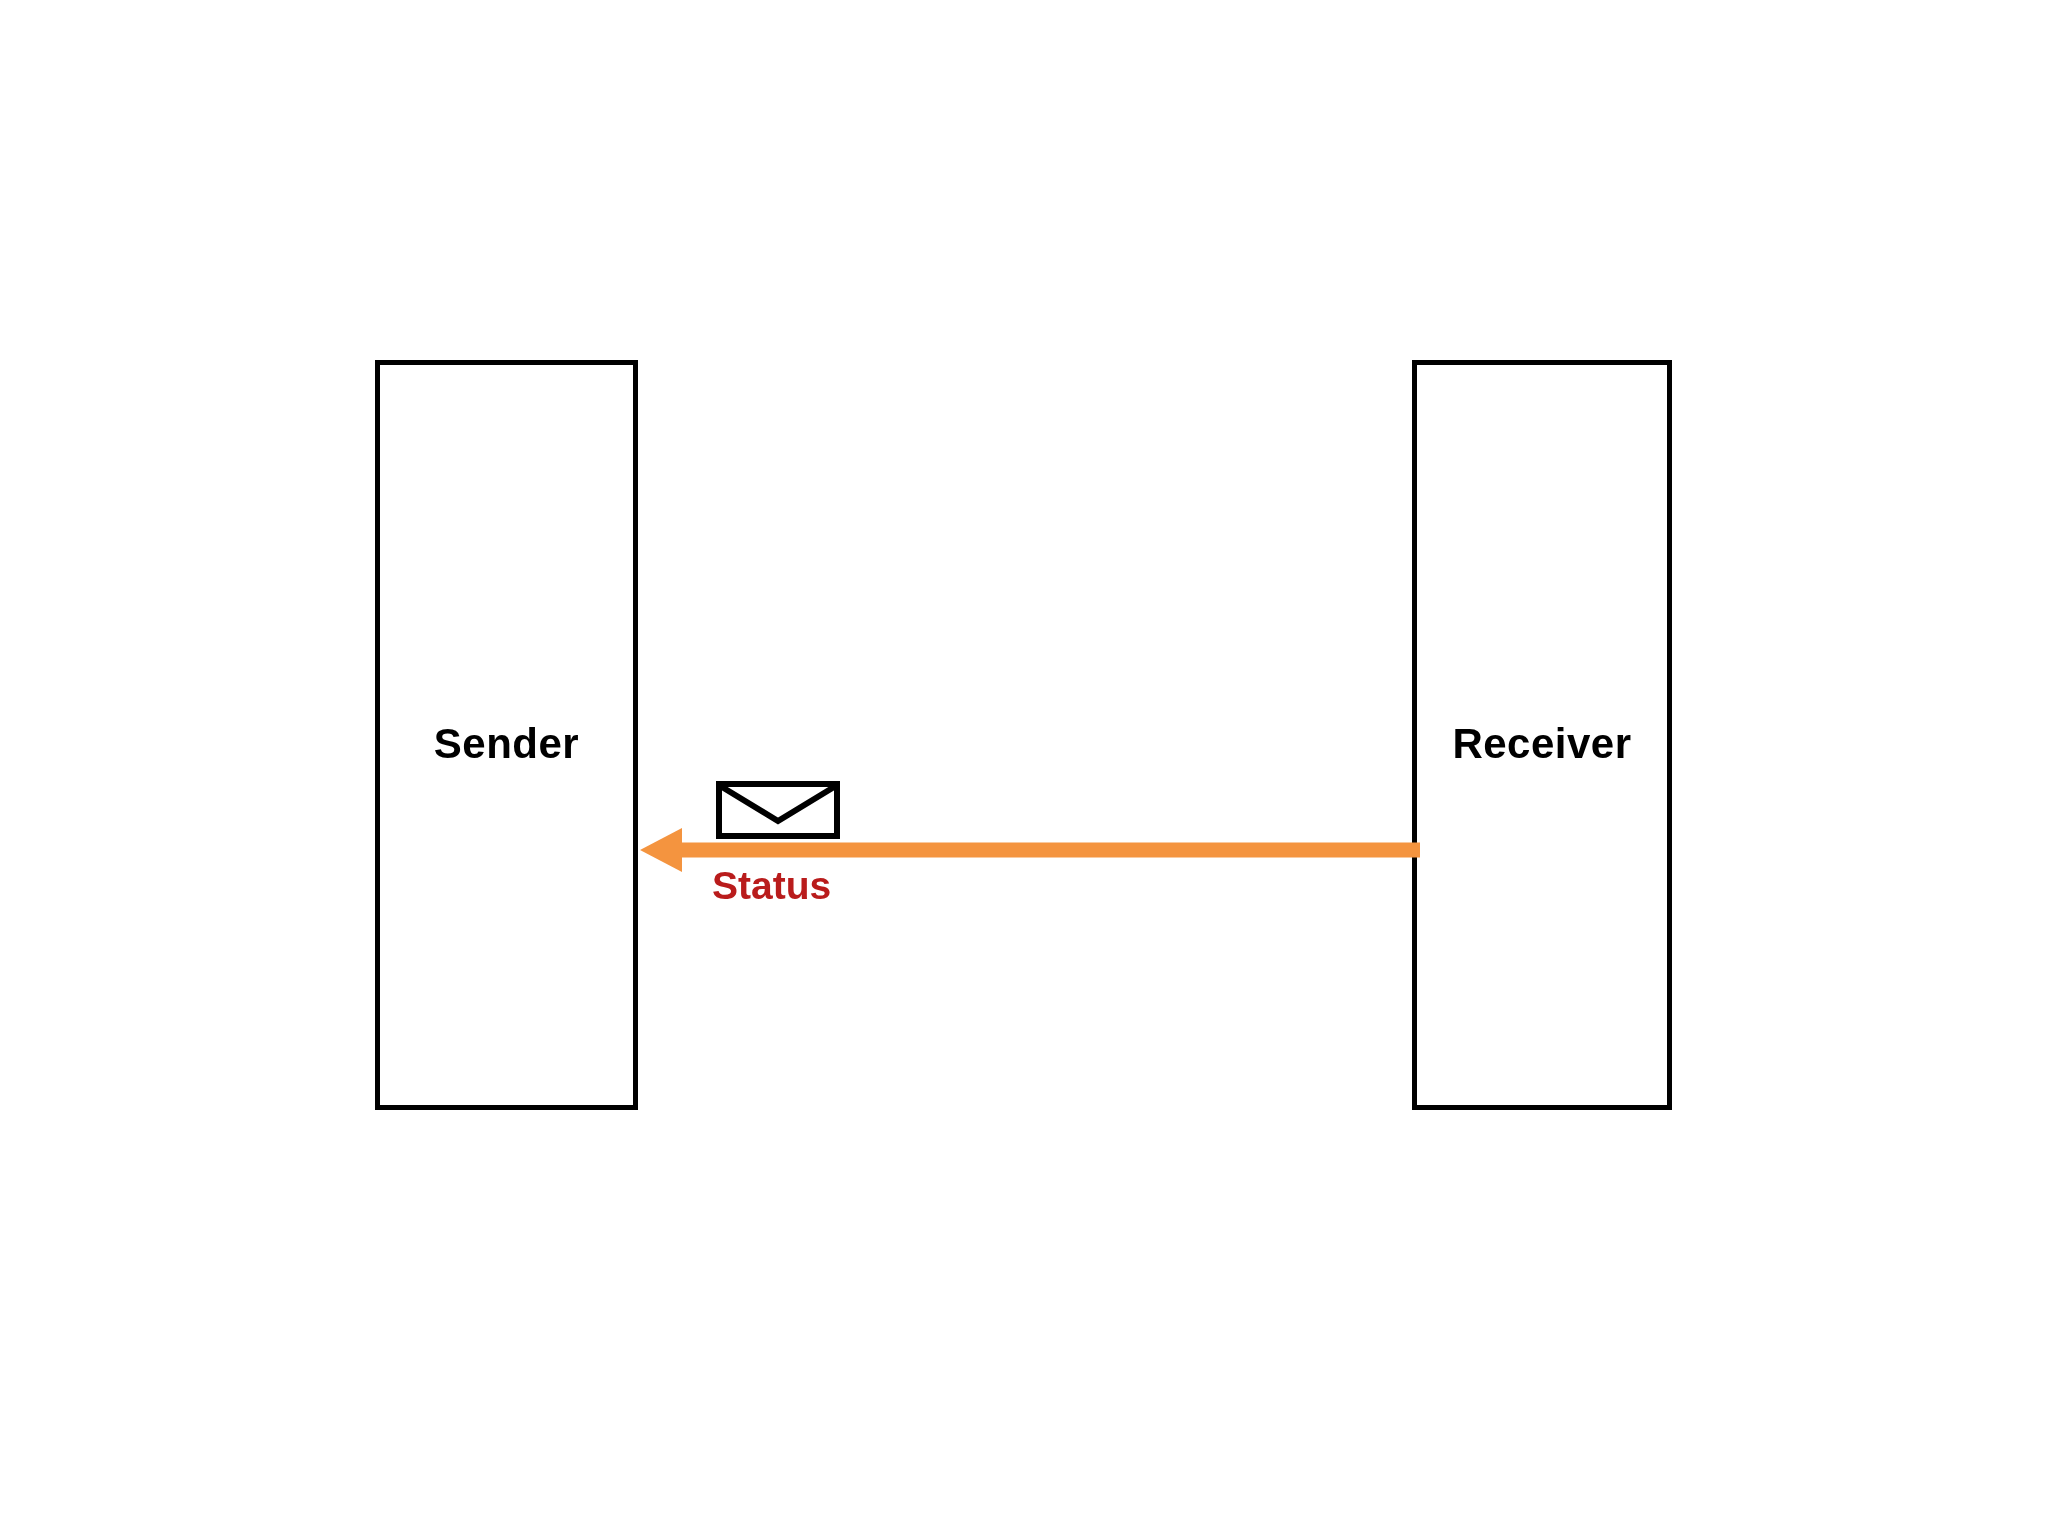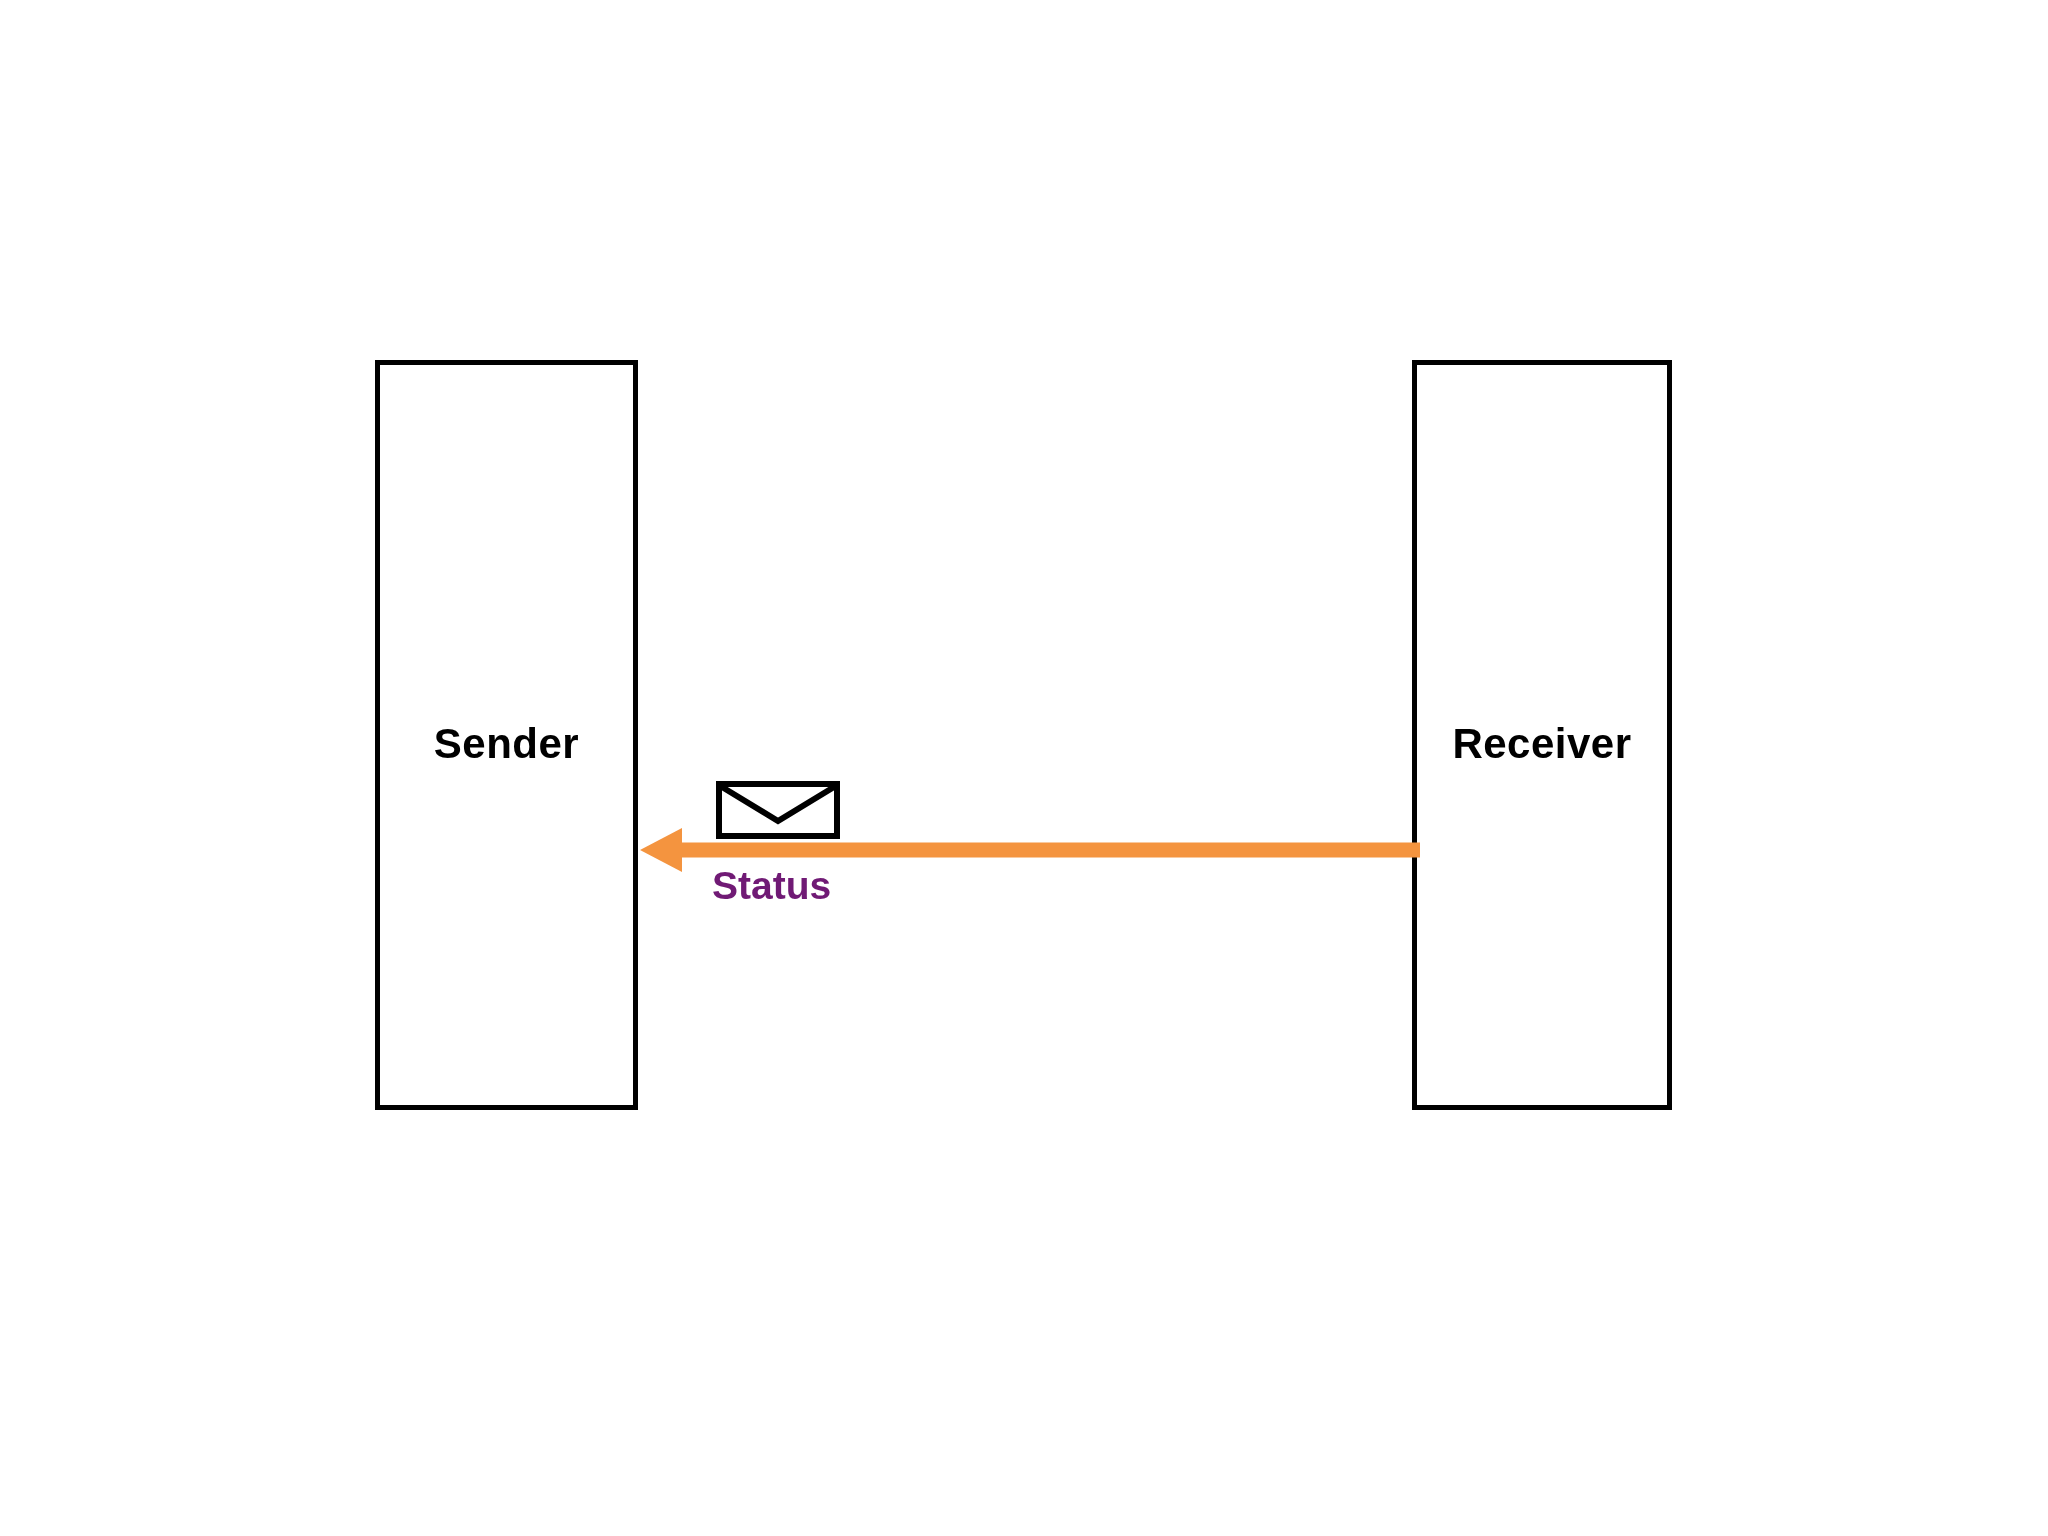--- a/index.html
+++ b/index.html
@@ -105,15 +105,15 @@
     <rect x="50" y="24.5" width="740" height="15" fill="#F4943F"></rect>
 
     <polygon points="10,32 52,10 52,54" fill="#F4943F"></polygon>
   </svg>
 
   <svg id="envelope-icon" viewBox="0 0 124 58">
     <rect x="3" y="3" width="118" height="52" fill="#FFFFFF" stroke="#000000" stroke-width="6"></rect>
     <polyline points="6,6 62,40 118,6" fill="none" stroke="#000000" stroke-width="6" stroke-linejoin="miter" stroke-linecap="butt"></polyline>
   </svg>
 
-  <div id="message-label" style="color:#701a75;">Status</div>
+  <div id="message-label" style="color:#b91c1c;">Status</div>
 
 </div>
 
 </body></html>

